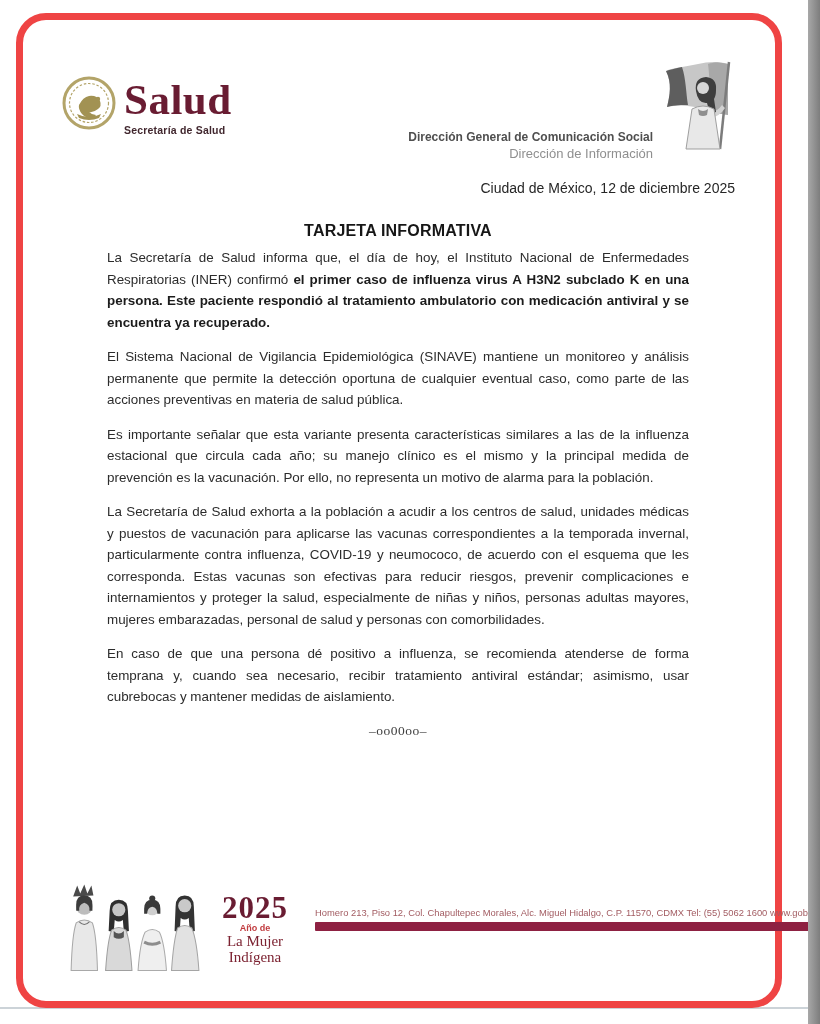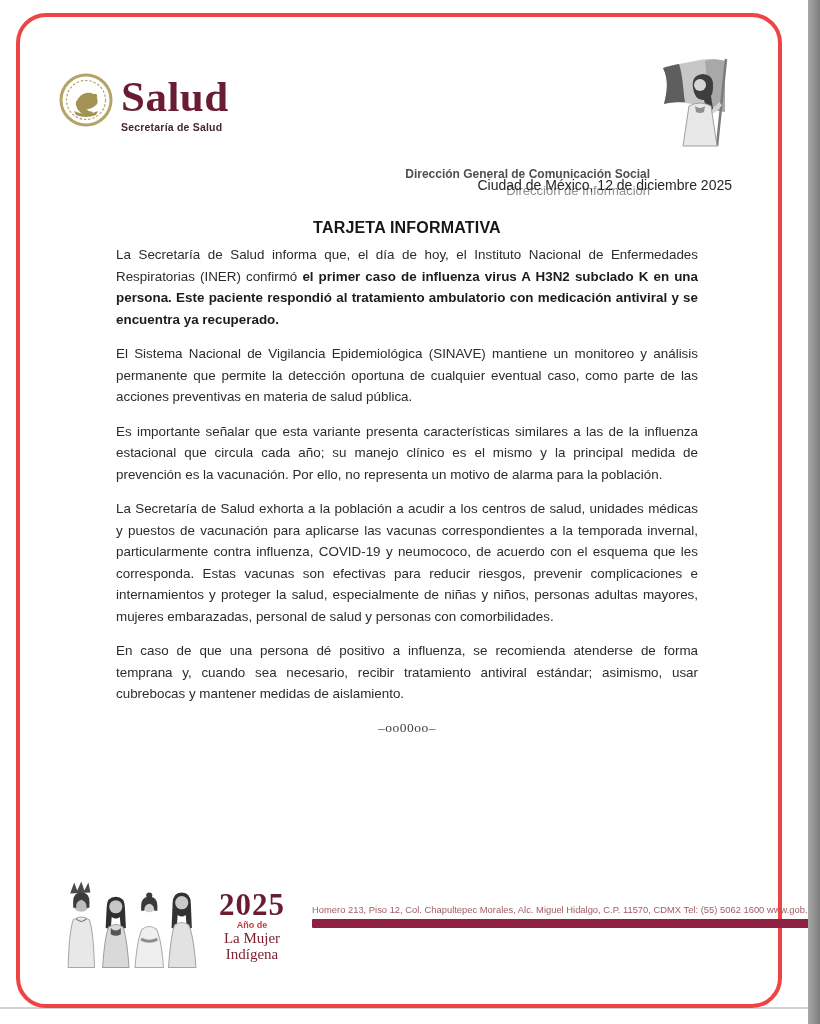--- a/index.html
+++ b/index.html
@@ -13,36 +13,36 @@
   body{
     width:820px;height:1024px;position:relative;overflow:hidden;
     background:#ffffff;
     font-family:"Liberation Sans", sans-serif;
   }
   .right-strip{position:absolute;top:0;right:0;width:12px;height:1024px;
     background:linear-gradient(to right,#a8a8a8,#7d7d7d);z-index:5;}
   .bottom-line{position:absolute;left:0;top:1007px;width:820px;height:2px;background:#ccd3d8;z-index:1;}
   .card{
     position:absolute;left:16px;top:13px;width:766px;height:995px;
-    background:#ffffff;border:4px solid #ef4444;border-radius:30px;z-index:2;padding-left:20px;
+    background:#ffffff;border:7px solid #ef4444;border-radius:30px;z-index:2;padding-left:20px;
   }
   
   .logo-block{position:absolute;left:38px;top:55px;display:flex;align-items:flex-start;gap:7px;}
   .seal{width:56px;height:56px;flex:0 0 auto;}
   .logo-text{margin-top:3px;}
   .logo-title{font-family:"Liberation Serif", serif;font-weight:bold;font-size:43px;line-height:1;
     color:var(--brand-maroon);letter-spacing:0.5px;}
   .logo-subtitle{font-size:10.5px;font-weight:bold;color:#41272e;margin-top:3px;letter-spacing:0.2px;}
   .flag-art{position:absolute;left:634px;top:37px;width:90px;height:95px;}
   .direccion{position:absolute;top:109px;left:330px;width:300px;text-align:right;}
-  .dir1{font-size:12px;font-weight:bold;color:#4f4f4f;line-height:1.35;margin-top:40px;}
+  .dir1{font-size:12px;font-weight:bold;color:#4f4f4f;line-height:1.35;}
   .dir2{font-size:13px;color:#8f8f8f;line-height:1.45;}
   .dateline{position:absolute;top:160px;left:400px;width:312px;text-align:right;font-size:14px;color:#262626;}
   
-  .doc-body{position:absolute;left:96px;top:202px;width:582px;color:#2c2c2c;}
+  .doc-body{position:absolute;left:84px;top:202px;width:582px;color:#2c2c2c;}
   .title{font-size:16px;font-weight:bold;text-align:center;margin:0 0 7px 0;color:#161616;letter-spacing:0.2px;}
   .subtitle{font-size:13.3px;font-weight:bold;text-align:center;margin:0 0 13px 0;line-height:1.58;color:#161616;}
   .para{font-size:13.4px;line-height:21.5px;text-align:justify;margin:0 0 13px 0;}
   .para strong{font-weight:bold;color:#1c1c1c;}
   .closing{text-align:center;font-size:13.5px;margin-top:15px;color:#404040;letter-spacing:0.5px;font-family:Liberation Serif, serif;}
   
   .footer{position:absolute;left:40px;top:861px;width:712px;display:flex;align-items:flex-start;gap:7px;}
   .women-art{width:142px;height:90px;flex:0 0 auto;}
   .year-block{flex:0 0 auto;width:86px;text-align:center;margin-top:13px;font-family:"Liberation Serif", serif;}
   .year{font-weight:bold;font-size:31px;line-height:0.9;color:var(--brand-maroon);letter-spacing:1px;}

